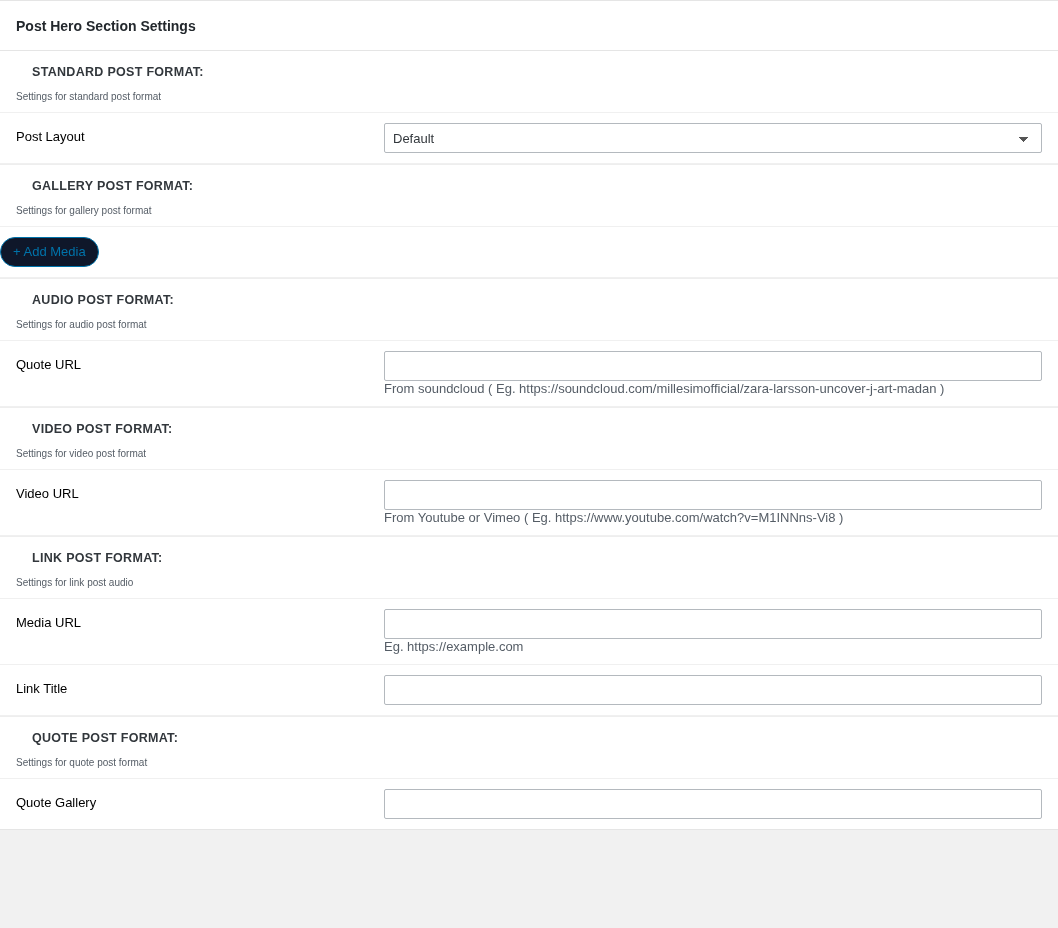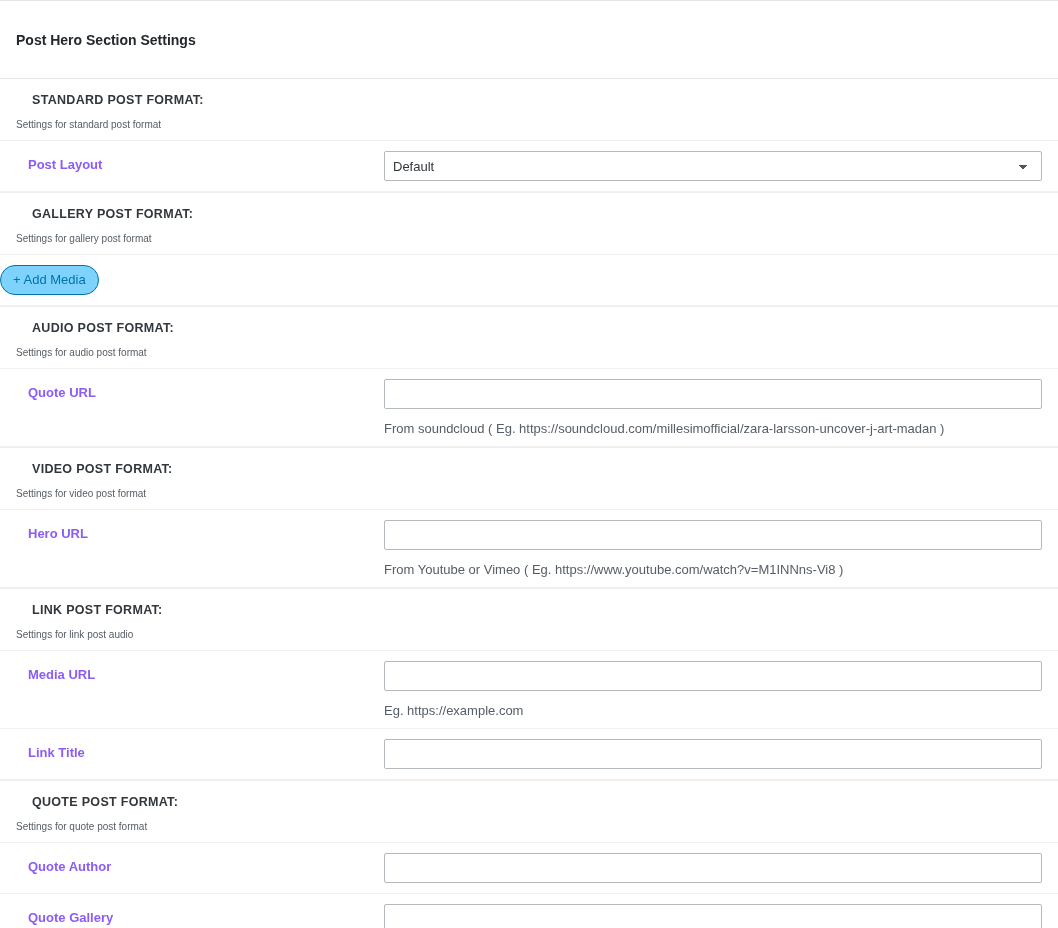--- a/index.html
+++ b/index.html
@@ -16,21 +16,21 @@
     overflow: hidden;
   }
   .panel {
     width: 1058px;
     background: #ffffff;
     border-top: 1px solid #e5e5e5;
     border-bottom: 1px solid #e5e5e5;
     box-sizing: border-box;
   }
   .panel-header {
-    height: 78px;
+    height: 50px;
     display: flex;
     align-items: center;
     padding: 0 16px;
     border-bottom: 1px solid #e5e5e5;
     box-sizing: border-box;
   }
   .panel-title {
     font-size: 14px;
     font-weight: bold;
     color: #23282d;
@@ -62,25 +62,25 @@
     border-bottom: 1px solid #f0f0f0;
     box-sizing: border-box;
     min-height: 42px;
   }
   .field-row.noborder {
     border-bottom: none;
   }
   .field-label {
     width: 384px;
     flex: 0 0 384px;
-    padding: 6px 10px 0 28px;
+    padding: 6px 10px 0 16px;
     box-sizing: border-box;
     font-size: 13px;
-    font-weight: bold;
-    color: #8b5cf6;
+    font-weight: normal;
+    color: #000000;
   }
   .field-control {
     flex: 1 1 auto;
     padding-right: 0;
     box-sizing: border-box;
   }
   input.text-input,
   select.select-input {
     width: 658px;
     height: 30px;
@@ -96,31 +96,31 @@
   }
   select.select-input {
     -webkit-appearance: none;
     appearance: none;
     background-image: linear-gradient(45deg, transparent 50%, #555 50%), linear-gradient(135deg, #555 50%, transparent 50%);
     background-position: calc(100% - 18px) 13px, calc(100% - 13px) 13px;
     background-size: 5px 5px, 5px 5px;
     background-repeat: no-repeat;
   }
   .help-text {
-    margin-top: 12px;
+    margin-top: 0;
     font-size: 13px;
     color: #555d66;
   }
   .add-media-btn {
     display: inline-block;
     padding: 6px 12px;
     font-size: 13px;
     font-family: "Liberation Sans", sans-serif;
     color: #0073aa;
-    background: #7dd3fc;
+    background: #0f172a;
     border: 1px solid #0073aa;
     border-radius: 15px;
     cursor: pointer;
     line-height: 16px;
   }
 </style>
 </head>
 <body>
 
 <div class="panel">
@@ -154,21 +154,21 @@
     <div class="field-label">Quote URL</div>
     <div class="field-control">
       <input class="text-input" type="text" value="" style="">
       <div class="help-text">From soundcloud ( Eg. https://soundcloud.com/millesimofficial/zara-larsson-uncover-j-art-madan )</div>
     </div>
   </div>
 
   <div class="section-title">VIDEO POST FORMAT:</div>
   <div class="section-desc">Settings for video post format</div>
   <div class="field-row">
-    <div class="field-label">Hero URL</div>
+    <div class="field-label">Video URL</div>
     <div class="field-control">
       <input class="text-input" type="text" value="" style="">
       <div class="help-text">From Youtube or Vimeo ( Eg. https://www.youtube.com/watch?v=M1INNns-Vi8 )</div>
     </div>
   </div>
 
   <div class="section-title">LINK POST FORMAT:</div>
   <div class="section-desc">Settings for link post audio</div>
   <div class="field-row">
     <div class="field-label">Media URL</div>
@@ -179,26 +179,20 @@
   </div>
   <div class="field-row">
     <div class="field-label">Link Title</div>
     <div class="field-control">
       <input class="text-input" type="text" value="" style="">
     </div>
   </div>
 
   <div class="section-title">QUOTE POST FORMAT:</div>
   <div class="section-desc">Settings for quote post format</div>
-  <div class="field-row">
-    <div class="field-label">Quote Author</div>
-    <div class="field-control">
-      <input class="text-input" type="text" value="" style="">
-    </div>
-  </div>
   <div class="field-row noborder">
     <div class="field-label">Quote Gallery</div>
     <div class="field-control">
       <input class="text-input" type="text" value="" style="">
     </div>
   </div>
 
 </div>
 
 </body></html>

